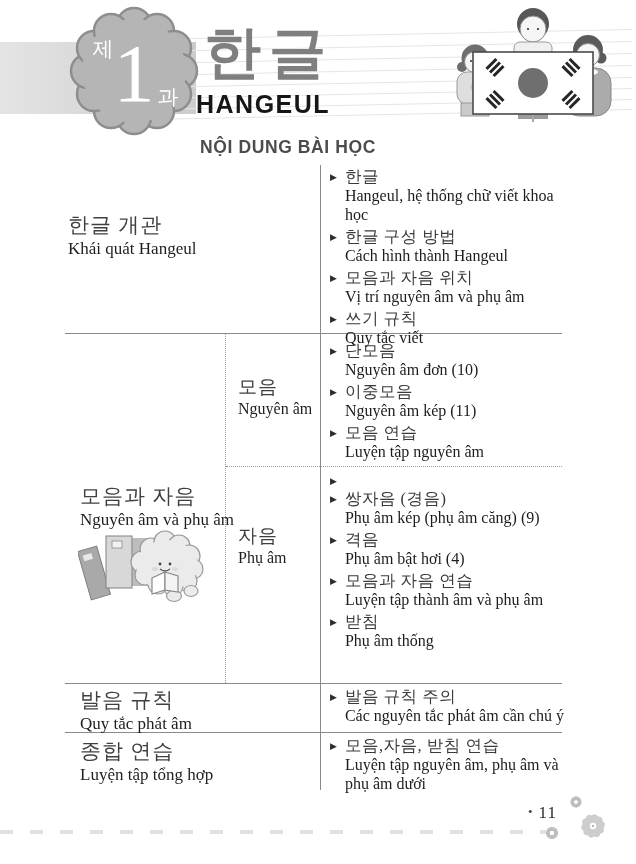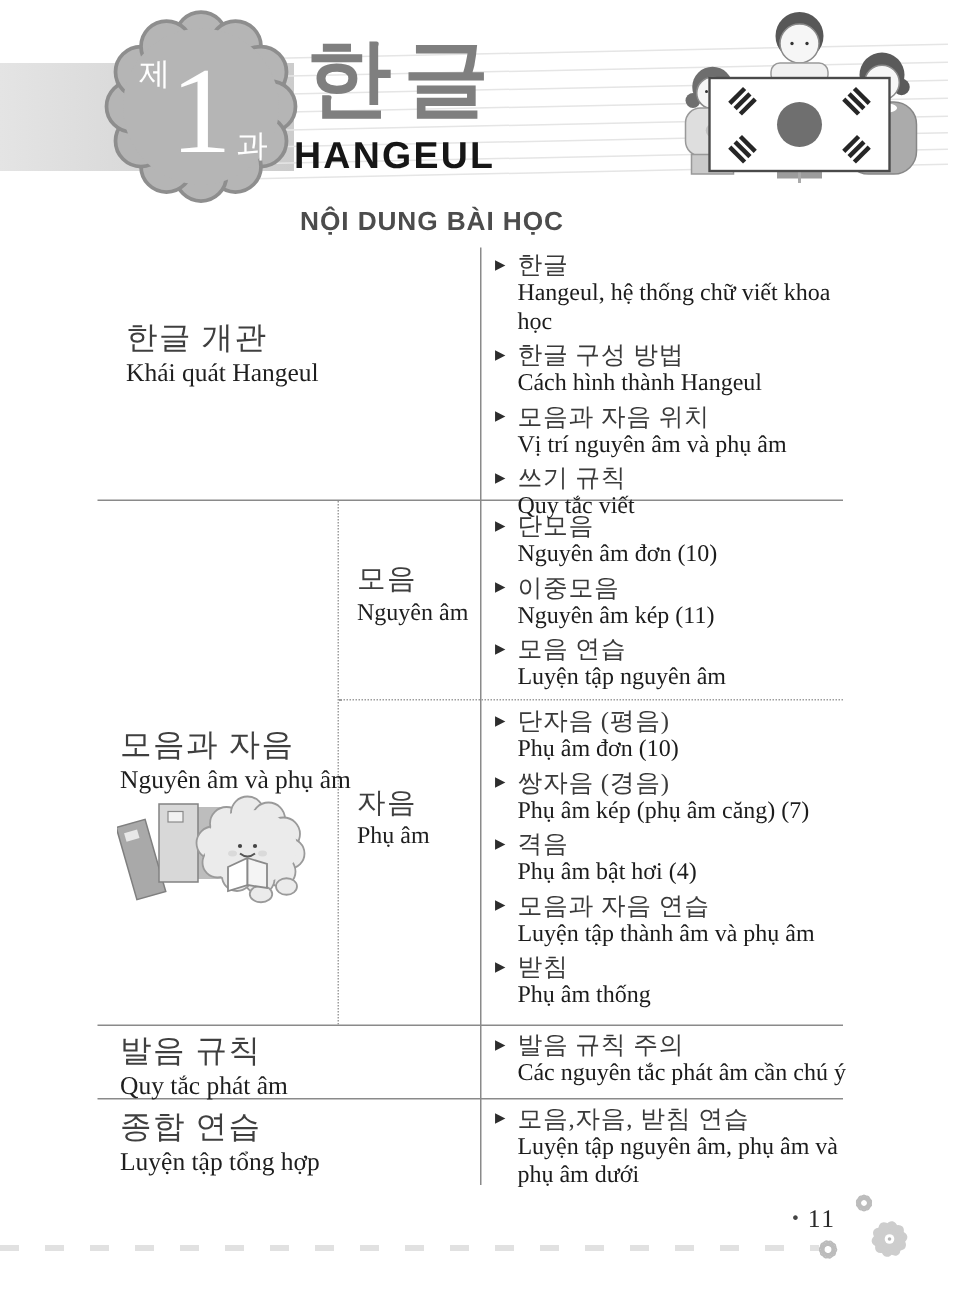--- a/index.html
+++ b/index.html
@@ -161,21 +161,21 @@
 
   <div class="section-heading">NỘI DUNG BÀI HỌC</div>
 
   <div class="hline" style="left:65px; top:333px; width:497px"></div>
   <div class="hline" style="left:65px; top:683px; width:497px"></div>
   <div class="hline" style="left:65px; top:732px; width:497px"></div>
   <div class="vline" style="left:320px; top:165px; height:625px"></div>
   <div class="vdot" style="left:225px; top:334px; height:349px"></div>
   <div class="hdot" style="left:226px; top:466px; width:336px"></div>
 
-  <div class="label-cell" style="left:84px; top:212px">
+  <div class="label-cell" style="left:68px; top:212px">
     <div class="label-ko">한글 개관</div>
     <div class="label-vi">Khái quát Hangeul</div>
   </div>
   <div class="items" style="left:330px; top:167px; width:234px">
     <div class="toc-item">
       <span class="bullet">▶</span>
       <span class="item-text">
           <span class="item-ko">한글</span>
           <span class="item-vi">Hangeul, hệ thống chữ viết khoa học</span>
         </span>
@@ -268,30 +268,26 @@
     </div>
   </div>
 
   <div class="label-cell sub-label" style="left:238px; top:524px">
     <div class="label-ko">자음</div>
     <div class="label-vi">Phụ âm</div>
   </div>
   <div class="items" style="left:330px; top:471px; width:240px">
     <div class="toc-item">
       <span class="bullet">▶</span>
-      <span class="item-text">
-          <span class="item-ko">단자음 (평음)</span>
-          <span class="item-vi">Phụ âm đơn (10)</span>
-        </span>
     </div>
     <div class="toc-item">
       <span class="bullet">▶</span>
       <span class="item-text">
           <span class="item-ko">쌍자음 (경음)</span>
-          <span class="item-vi">Phụ âm kép (phụ âm căng) (7)</span>
+          <span class="item-vi">Phụ âm kép (phụ âm căng) (9)</span>
         </span>
     </div>
     <div class="toc-item">
       <span class="bullet">▶</span>
       <span class="item-text">
           <span class="item-ko">격음</span>
           <span class="item-vi">Phụ âm bật hơi (4)</span>
         </span>
     </div>
     <div class="toc-item">

